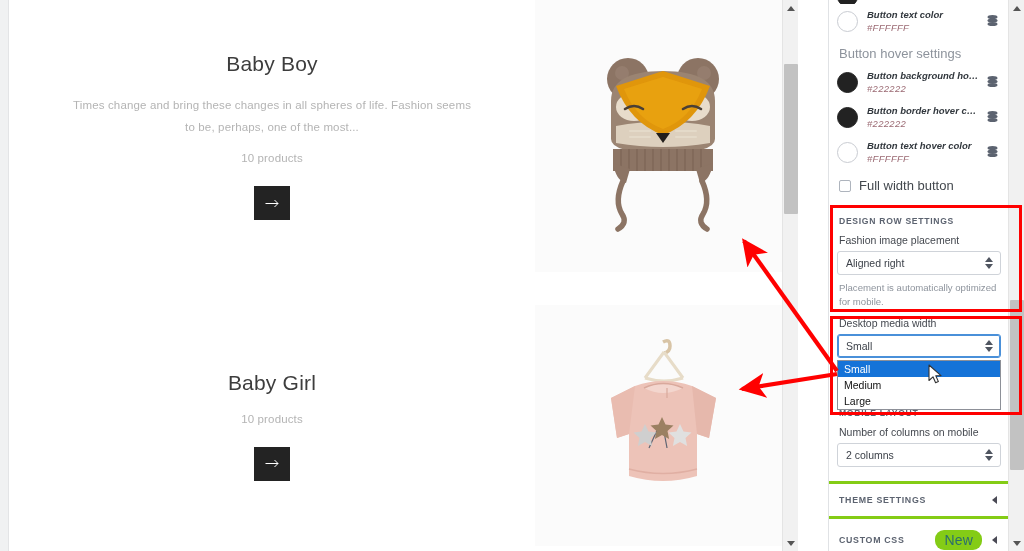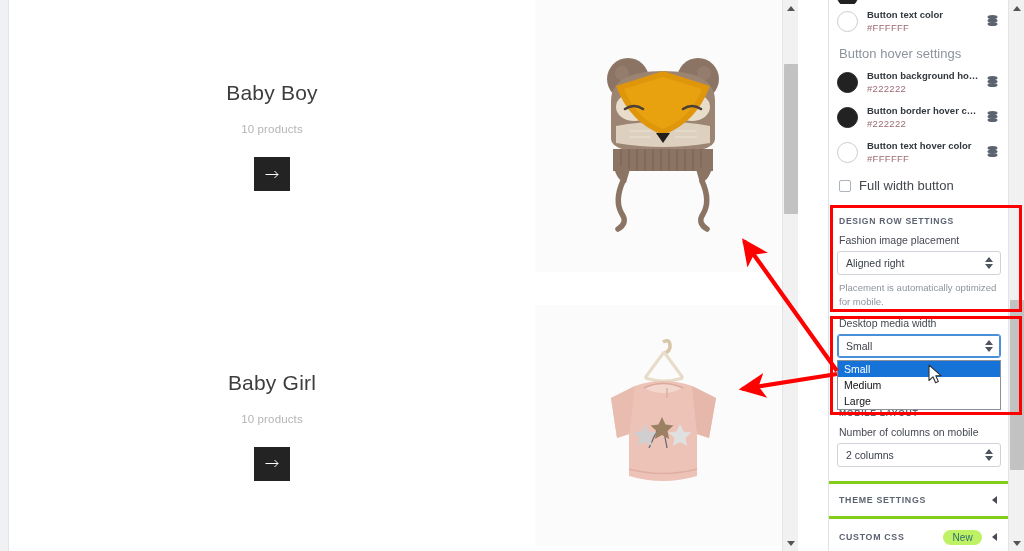--- a/index.html
+++ b/index.html
@@ -96,21 +96,21 @@
     width: 196px; height: 551px;
     background: #ffffff;
     border-left: 1px solid #e0e2e5;
     overflow: hidden;
     font-size: 11px; color: #4a4f5e;
   }
   #sb-inner { position: absolute; left:0; top:0; width: 180px; }
 
   .swatch-row {
     display: flex; align-items: center;
-    height: 35px; padding: 0 10px 0 8px;
+    height: 35px; padding: 0 10px 0 8px; font-style: italic;
   }
   .swatch {
     width: 21px; height: 21px; border-radius: 50%;
     flex: 0 0 auto; margin-right: 9px;
   }
   .swatch.white { background:#fff; border:1px solid #c9ccd2; }
   .swatch.dark  { background:#222222; border:1px solid #222222; }
   .swatch-txt { flex: 1 1 auto; min-width: 0; line-height: 1.28; }
   .swatch-name {
     font-size: 9.5px; font-weight: bold; color: #31373d;
@@ -172,22 +172,22 @@
   }
   .dd-item.selected { background: #1573d8; color: #ffffff; }
 
   
   .redbox {
     position: absolute; border: 3px solid #ff0000;
     pointer-events: none; z-index: 60;
   }
 
   .badge-new {
-    background: #bef264; color: #2c6d6d;
-    font-size: 10px; border-radius: 9px;
+    background: #84cc16; color: #2c6d6d;
+    font-size: 14px; border-radius: 9px;
     padding: 2px 9px; letter-spacing: .2px;
   }
   .collapse-row {
     display: flex; align-items: center; justify-content: space-between;
     padding: 11px 12px 11px 10px;
     border-top: 3px solid #84cc16;
   }
   .collapse-label {
     font-size: 8.8px; font-weight: bold; letter-spacing: .7px;
     color: #5c6370; text-transform: uppercase;
@@ -220,20 +220,21 @@
 <body>
 
 <div id="root">
 
   <div id="preview">
     <div id="preview-canvas">
 
       <div class="pv-row row1">
         <div class="pv-text-col">
           <h2 class="pv-title">Baby Boy</h2>
+          <p class="pv-desc">Times change and bring these changes in all spheres of life. Fashion seems to be, perhaps, one of the most...</p>
           <div class="pv-count">10 products</div>
           <button class="pv-btn">
             <svg width="15" height="11" viewBox="0 0 15 11">
               <path d="M0.5 5.5 H13" stroke="#ffffff" stroke-width="1" fill="none"></path>
               <path d="M9.5 2 L13 5.5 L9.5 9" stroke="#ffffff" stroke-width="1" fill="none"></path>
             </svg>
           </button>
         </div>
         <div class="pv-media-col">
 

